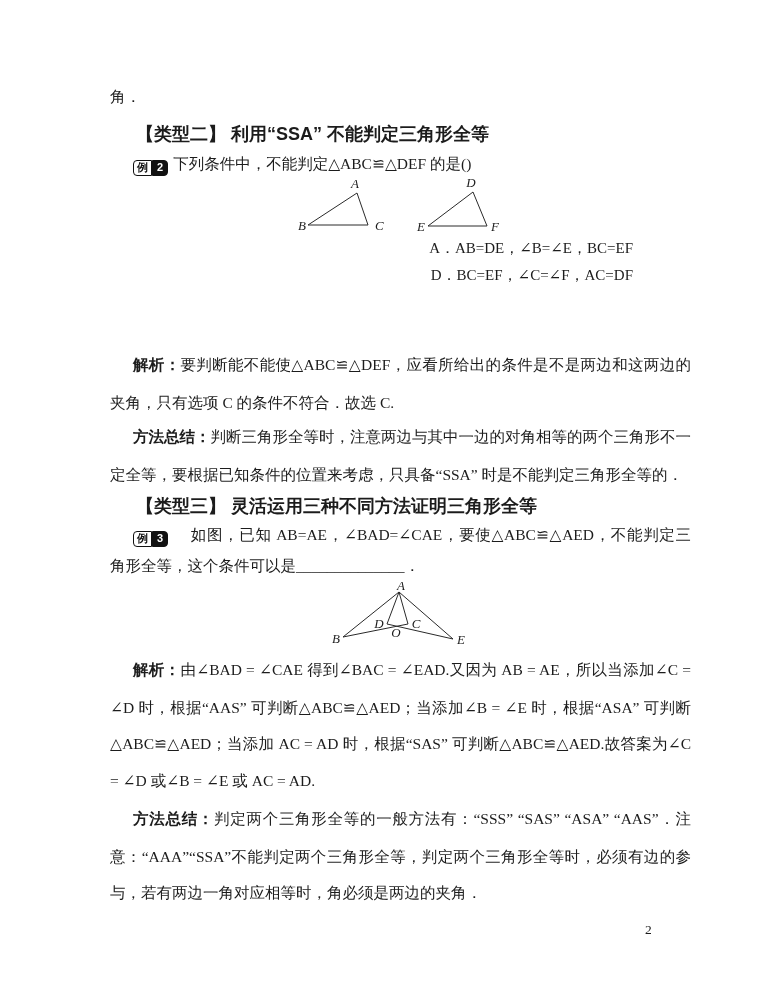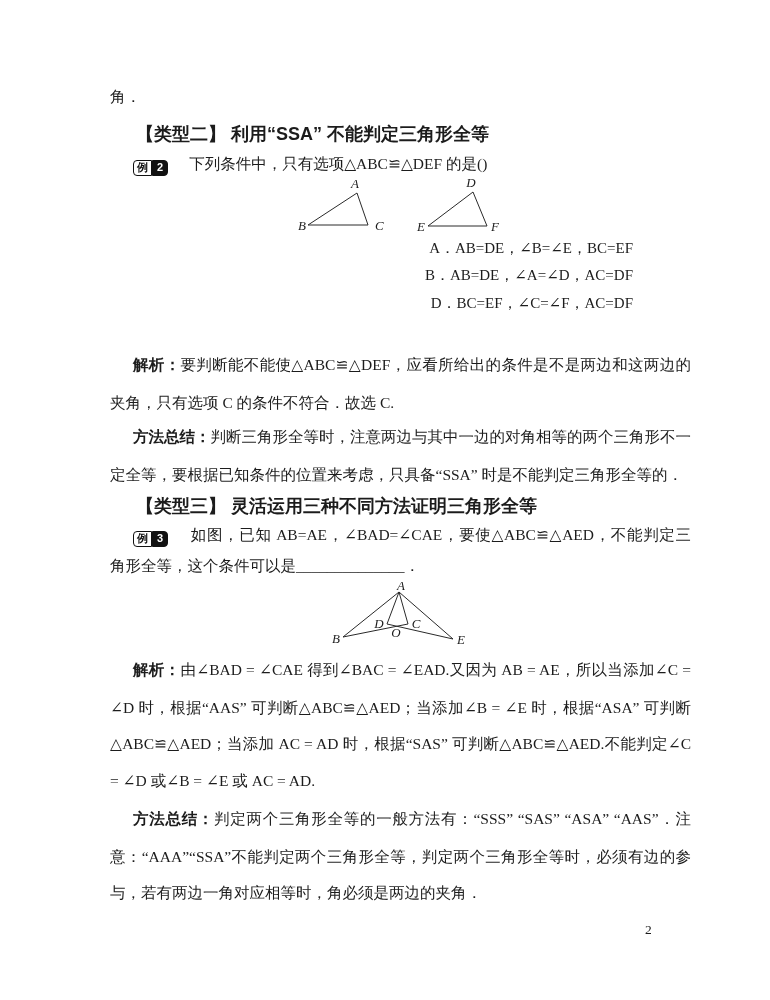--- a/index.html
+++ b/index.html
@@ -19,21 +19,21 @@
   .exline{line-height:27px;text-indent:23px;}
   .exline3{line-height:28.5px;text-indent:23px;}
   .para{text-indent:23px;}
   .plabel{
     font-weight:bold;
     font-family:Liberation Mono, monospace;
   }
   .options{position:absolute;left:133px;top:235px;width:500px;}
   .options p{margin:0;font-size:15px;line-height:27.3px;text-align:right;}
   .badge{display:inline-block;text-indent:0;white-space:nowrap;vertical-align:-2px;}
-  .exline .badge{margin-right:21px;}
+  .exline .badge{margin-right:5px;}
   .exline3 .badge{margin-right:22px;}
   .badge-l{
     display:inline-block;box-sizing:border-box;height:16px;
     border:1.5px solid #111;border-radius:4px 0 0 4px;padding:0 3px;
     font:bold 11px/13px "Liberation Sans","DejaVu Sans",sans-serif;background:#fff;color:#111;
   }
   .badge-n{
     display:inline-block;box-sizing:border-box;height:16px;
     border:1.5px solid #111;border-radius:0 4px 4px 0;padding:0 4px;
     background:#111;color:#fff;
@@ -49,40 +49,39 @@
 </style>
 </head>
 <body>
 
 <div class="page">
 
   <p class="t cont" style="top:86px">角．</p>
 
   <p class="t heading" style="top:123px">【类型二】 利用“SSA” 不能判定三角形全等</p>
 
-  <p class="t exline" style="top:150px"><span class="badge"><span class="badge-l">例</span><span class="badge-n">2</span></span><span>下列条件中，只有选项△ABC≌△DEF 的是()</span></p>
+  <p class="t exline" style="top:150px"><span class="badge"><span class="badge-l">例</span><span class="badge-n">2</span></span><span>下列条件中，不能判定△ABC≌△DEF 的是()</span></p>
 
   <svg class="fig" style="left:280px;top:176px" width="240" height="62">
     <g>
       <polygon points="77,17 28,49 88,49"></polygon>
     </g>
     <g>
       <polygon points="193,16 148,50 207,50"></polygon>
     </g>
     <text x="75" y="12" text-anchor="middle">A</text>
     <text x="22" y="54" text-anchor="middle">B</text>
     <text x="95" y="54" text-anchor="start">C</text>
     <text x="191" y="11" text-anchor="middle">D</text>
     <text x="145" y="55" text-anchor="end">E</text>
     <text x="211" y="55" text-anchor="start">F</text>
   </svg>
 
   <div class="options">
     <p>A．AB=DE，∠B=∠E，BC=EF</p>
-    <p>B．AB=DE，∠A=∠D，AC=DF</p>
     <p>D．BC=EF，∠C=∠F，AC=DF</p>
   </div>
 
   <p class="t para" style="top:347px"><span class="plabel">解析：</span><span>要判断能不能使△ABC≌△DEF，应看所给出的条件是不是两边和这两边的夹角，只有选项 C 的条件不符合．故选 C.</span></p>
 
   <p class="t para" style="top:419px"><span class="plabel">方法总结：</span><span>判断三角形全等时，注意两边与其中一边的对角相等的两个三角形不一定全等，要根据已知条件的位置来考虑，只具备“SSA” 时是不能判定三角形全等的．</span></p>
 
   <p class="t heading" style="top:495px">【类型三】 灵活运用三种不同方法证明三角形全等</p>
 
   <p class="t exline3" style="top:521px"><span class="badge"><span class="badge-l">例</span><span class="badge-n">3</span></span><span>如图，已知 AB=AE，∠BAD=∠CAE，要使△ABC≌△AED，不能判定三角形全等，这个条件可以是______________．</span></p>
@@ -97,19 +96,19 @@
       <line x1="62" y1="50" x2="128" y2="65"></line>
     </g>
     <text x="76" y="16" text-anchor="middle">A</text>
     <text x="11" y="69" text-anchor="middle">B</text>
     <text x="54" y="54" text-anchor="middle">D</text>
     <text x="91" y="54" text-anchor="middle">C</text>
     <text x="71" y="63" text-anchor="middle">O</text>
     <text x="136" y="70" text-anchor="middle">E</text>
   </svg>
 
-  <p class="t para" style="top:652px"><span class="plabel">解析：</span><span>由∠BAD = ∠CAE 得到∠BAC = ∠EAD.又因为 AB = AE，所以当添加∠C = ∠D 时，根据“AAS” 可判断△ABC≌△AED；当添加∠B = ∠E 时，根据“ASA” 可判断△ABC≌△AED；当添加 AC = AD 时，根据“SAS” 可判断△ABC≌△AED.不能判定∠C = ∠D 或∠B = ∠E 或 AC = AD.</span></p>
+  <p class="t para" style="top:652px"><span class="plabel">解析：</span><span>由∠BAD = ∠CAE 得到∠BAC = ∠EAD.又因为 AB = AE，所以当添加∠C = ∠D 时，根据“AAS” 可判断△ABC≌△AED；当添加∠B = ∠E 时，根据“ASA” 可判断△ABC≌△AED；当添加 AC = AD 时，根据“SAS” 可判断△ABC≌△AED.故答案为∠C = ∠D 或∠B = ∠E 或 AC = AD.</span></p>
 
   <p class="t para" style="top:801px"><span class="plabel">方法总结：</span><span>判定两个三角形全等的一般方法有：“SSS” “SAS” “ASA” “AAS”．注意：“AAA”“SSA”不能判定两个三角形全等，判定两个三角形全等时，必须有边的参与，若有两边一角对应相等时，角必须是两边的夹角．</span></p>
 
   <div class="pagenum">2</div>
 
 </div>
 
 </body></html>

